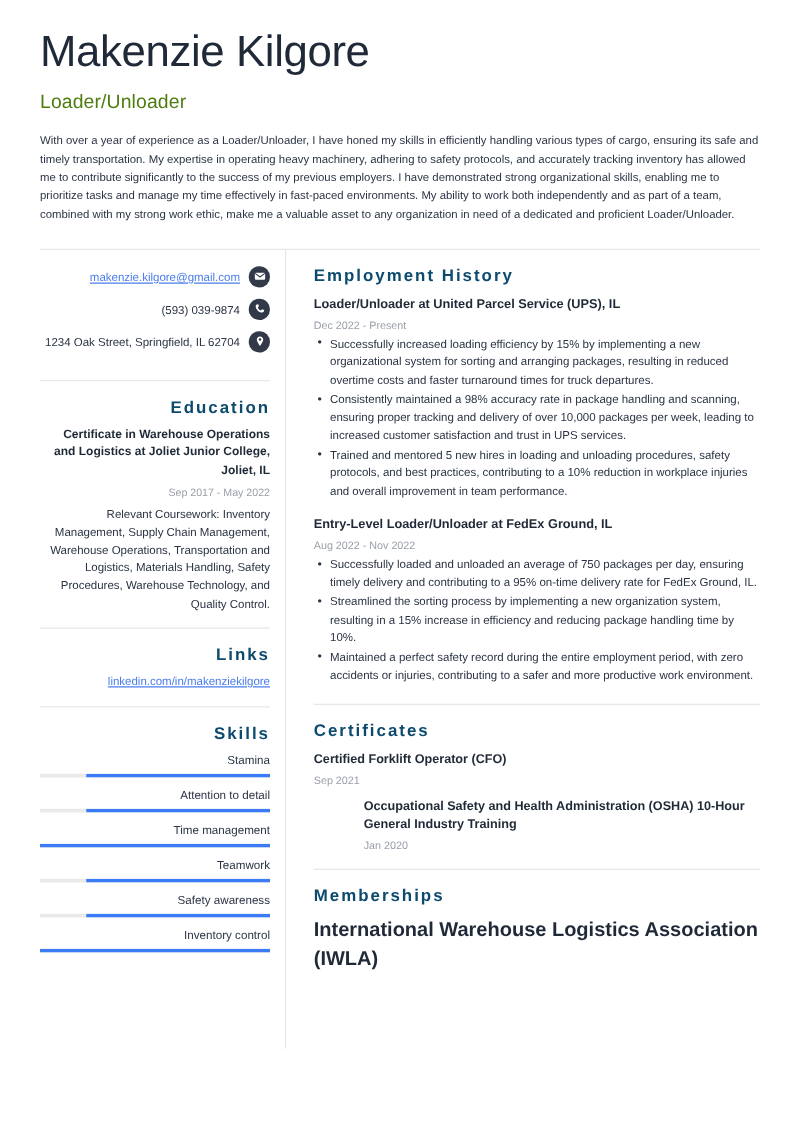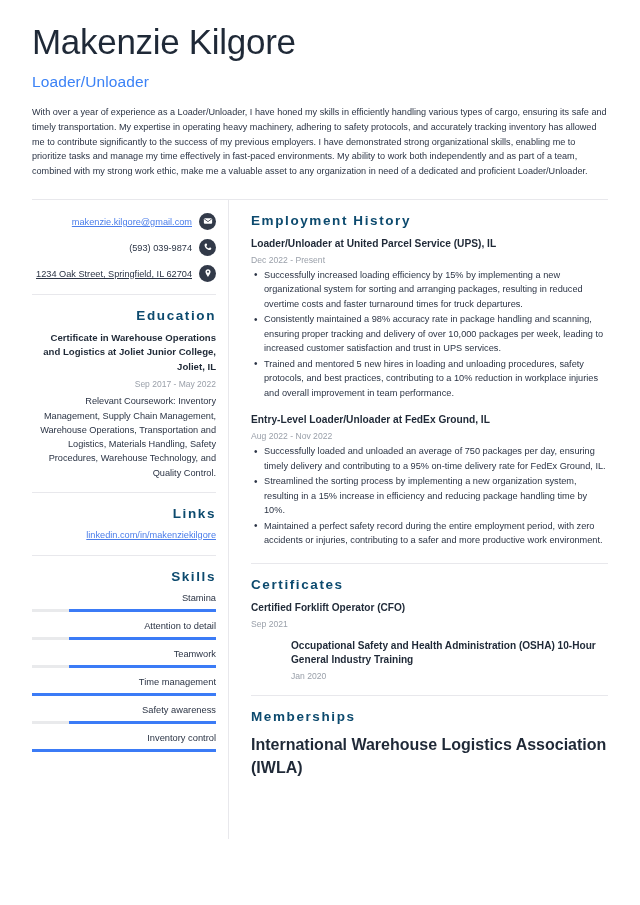--- a/index.html
+++ b/index.html
@@ -29,21 +29,21 @@
   .name {
     font-size: 35px;
     font-weight: 400;
     letter-spacing: -0.3px;
     color: #1f2937;
     line-height: 1.15;
   }
   .job-title {
     font-size: 15.5px;
     font-weight: 400;
-    color: #3b82f6;
+    color: #4d7c0f;
     margin-top: 11px;
     letter-spacing: 0.1px;
   }
   .summary {
     font-size: 9.1px;
     line-height: 1.62;
     color: #2b3445;
     margin-top: 14px;
     text-align: left;
     max-width: 576px;
@@ -76,21 +76,21 @@
   }
   .lblock.last { border-bottom: none; }
 
   .contact-row {
     display: flex;
     align-items: flex-start;
     justify-content: flex-end;
     gap: 7px;
     margin-bottom: 9px;
   }
-  .contact-row:last-child { margin-bottom: 0; text-decoration: underline; }
+  .contact-row:last-child { margin-bottom: 10px; }
   .contact-text {
     font-size: 9.2px;
     line-height: 1.5;
     color: #2b3445;
     text-align: right;
     padding-top: 3px;
   }
   .contact-text.link {
     color: #4a7dea;
     text-decoration: underline;
@@ -300,29 +300,29 @@
                 <div class="skill-fill" style="width: 80%; background: rgb(59, 123, 246);"></div>
               </div>
             </div>
             <div class="skill">
               <div class="skill-label">Attention to detail</div>
               <div class="skill-track" style="background: rgb(233, 234, 236);">
                 <div class="skill-fill" style="width: 80%; background: rgb(59, 123, 246);"></div>
               </div>
             </div>
             <div class="skill">
+              <div class="skill-label">Time management</div>
+              <div class="skill-track" style="background: rgb(233, 234, 236);">
+                <div class="skill-fill" style="width: 100%; background: rgb(59, 123, 246);"></div>
+              </div>
+            </div>
+            <div class="skill">
               <div class="skill-label">Teamwork</div>
               <div class="skill-track" style="background: rgb(233, 234, 236);">
                 <div class="skill-fill" style="width: 80%; background: rgb(59, 123, 246);"></div>
-              </div>
-            </div>
-            <div class="skill">
-              <div class="skill-label">Time management</div>
-              <div class="skill-track" style="background: rgb(233, 234, 236);">
-                <div class="skill-fill" style="width: 100%; background: rgb(59, 123, 246);"></div>
               </div>
             </div>
             <div class="skill">
               <div class="skill-label">Safety awareness</div>
               <div class="skill-track" style="background: rgb(233, 234, 236);">
                 <div class="skill-fill" style="width: 80%; background: rgb(59, 123, 246);"></div>
               </div>
             </div>
             <div class="skill">
               <div class="skill-label">Inventory control</div>

